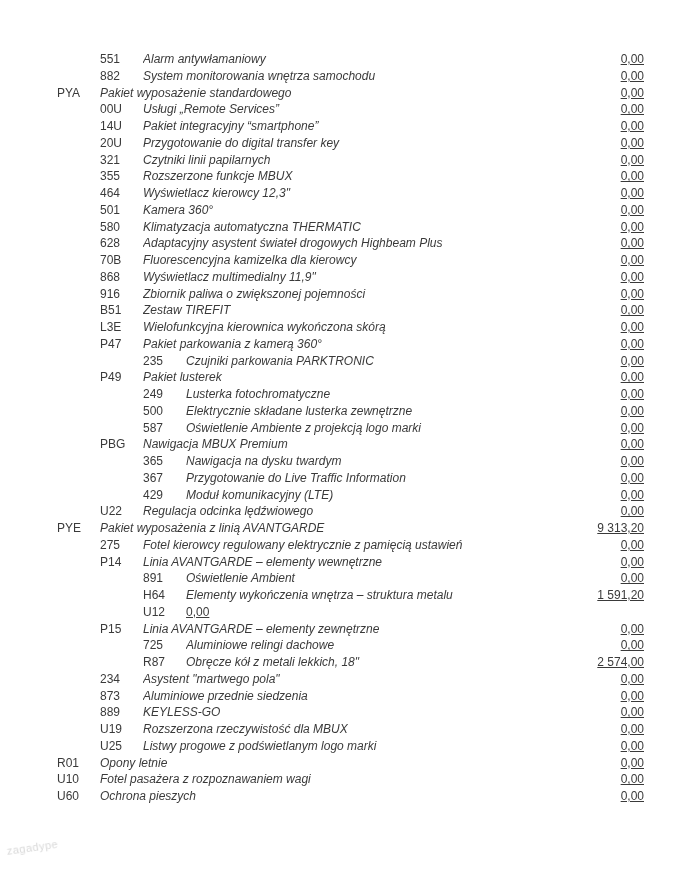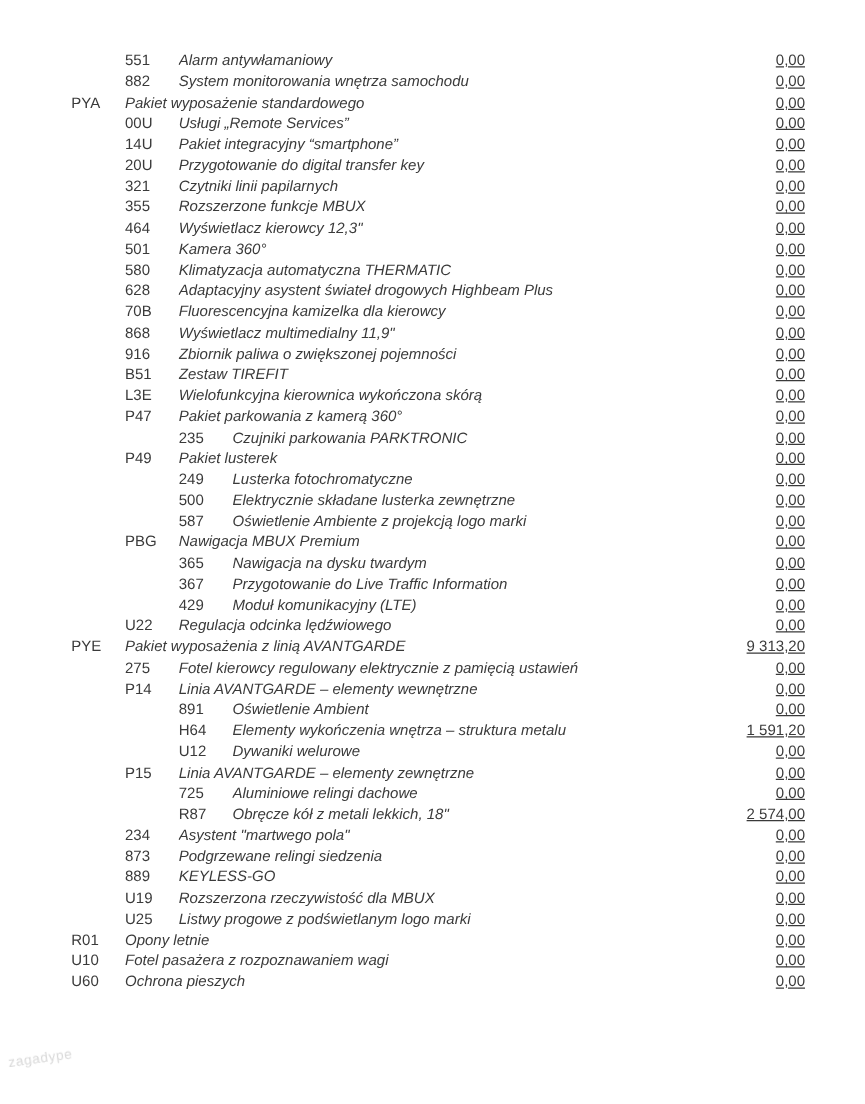--- a/index.html
+++ b/index.html
@@ -7,21 +7,21 @@
     width: 692px;
     height: 883px;
     background: #ffffff;
     font-family: "Liberation Sans", sans-serif;
     font-size: 12px;
     color: #3a3a3a;
     overflow: hidden;
   }
   .options-table {
     position: absolute;
-    top: 40px;
+    top: 51px;
     left: 57px;
     width: 587px;
   }
   .row {
     display: flex;
     align-items: baseline;
     height: 16.75px;
     line-height: 16.75px;
     white-space: nowrap;
   }
@@ -252,21 +252,20 @@
   </div>
 
   <div class="row level-2">
     <span class="code">H64</span>
     <span class="desc">Elementy wykończenia wnętrza – struktura metalu</span>
     <span class="price">1 591,20</span>
   </div>
 
   <div class="row level-2">
     <span class="code">U12</span>
-    <span class="desc">Dywaniki welurowe</span>
     <span class="price">0,00</span>
   </div>
 
   <div class="row level-1">
     <span class="code">P15</span>
     <span class="desc">Linia AVANTGARDE – elementy zewnętrzne</span>
     <span class="price">0,00</span>
   </div>
 
   <div class="row level-2">
@@ -283,21 +282,21 @@
 
 
   <div class="row level-1">
     <span class="code">234</span>
     <span class="desc">Asystent "martwego pola"</span>
     <span class="price">0,00</span>
   </div>
 
   <div class="row level-1">
     <span class="code">873</span>
-    <span class="desc">Podgrzewane relingi siedzenia</span>
+    <span class="desc">Aluminiowe przednie siedzenia</span>
     <span class="price">0,00</span>
   </div>
 
   <div class="row level-1">
     <span class="code">889</span>
     <span class="desc">KEYLESS-GO</span>
     <span class="price">0,00</span>
   </div>
 
   <div class="row level-1">

